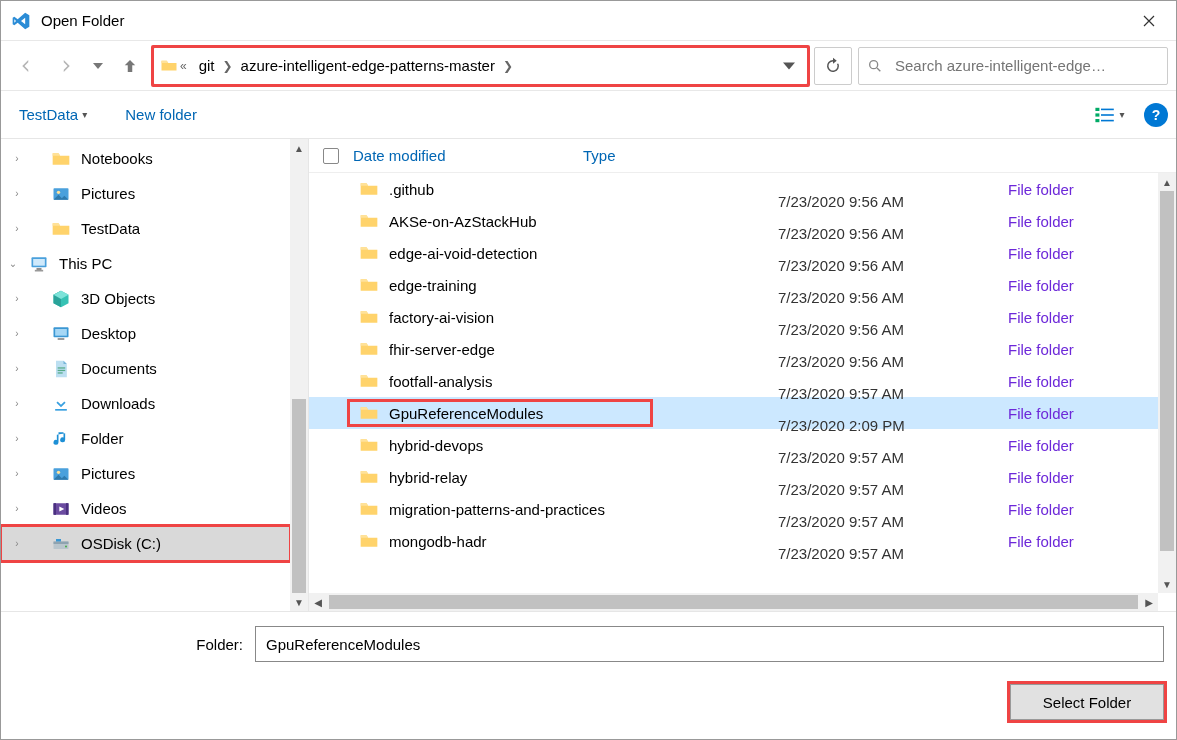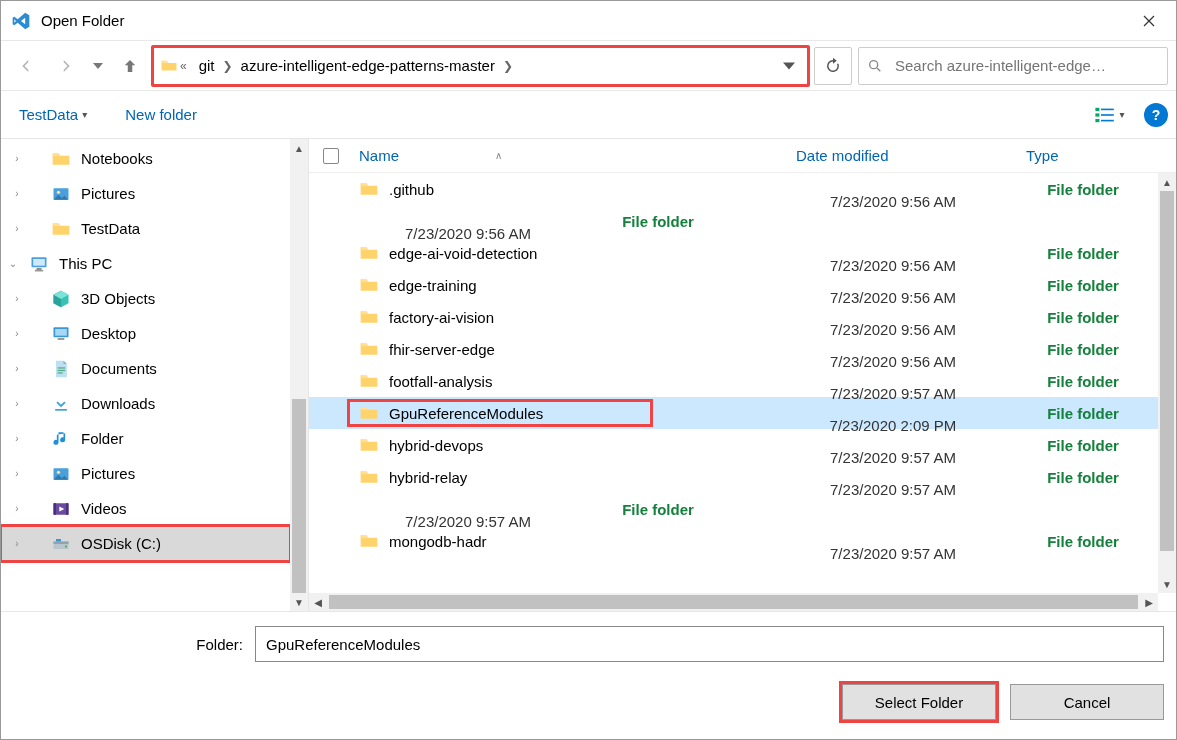--- a/index.html
+++ b/index.html
@@ -106,28 +106,28 @@
   .expico{position:absolute;left:10px;font-size:10px;color:#888;width:12px;text-align:center;}
   .tnode.root .expico{left:6px;}
   
   .listwrap{flex:1;display:flex;flex-direction:column;}
   .listhdr{height:34px;display:flex;align-items:center;border-bottom:1px solid #eee;color:#0066b4;font-size:15px;}
   .col-chk{width:44px;display:flex;justify-content:center;}
   .col-name{flex:1;padding-left:6px;display:flex;align-items:center;gap:6px;}
   .col-date{width:230px;}
   .col-type{width:150px;}
   .sort-ind{font-size:10px;color:#888;margin-left:90px;}
-  .listbody{flex:1;overflow:hidden;position:relative;text-align:center;}
+  .listbody{flex:1;overflow:hidden;position:relative;}
   .listrows{position:absolute;inset:0 18px 18px 0;overflow:hidden;}
   .row{height:32px;display:flex;align-items:center;}
   .row.sel{background:#cce8ff;}
   .row .col-chk{width:44px;}
   .row .col-name{flex:1;display:flex;align-items:center;gap:10px;padding-left:6px;position:relative;}
   .row .col-date{width:230px;color:#333;margin-top:24px;}
-  .row .col-type{width:150px;color:#15803d;font-weight:bold;}
+  .row .col-type{width:150px;color:#6d28d9;}
   .row .hl{position:absolute;left:-6px;top:-4px;bottom:-4px;width:306px;border:3px solid #ef4444;pointer-events:none;}
   .list-scrollv{position:absolute;top:0;right:0;bottom:18px;width:18px;background:#f1f1f1;}
   .list-scrollv .thumb{position:absolute;left:2px;right:2px;top:18px;height:360px;background:#c1c1c1;}
   .list-scrollv .upbtn,.list-scrollv .dnbtn{height:18px;display:flex;align-items:center;justify-content:center;font-size:10px;color:#555;}
   .list-scrollv .dnbtn{position:absolute;bottom:0;left:0;right:0;}
   .list-scrollh{position:absolute;left:0;right:18px;bottom:0;height:18px;background:#f1f1f1;display:flex;}
   .list-scrollh .lbtn,.list-scrollh .rbtn{width:18px;display:flex;align-items:center;justify-content:center;font-size:10px;color:#555;}
   .list-scrollh .thumb{flex:1;margin:2px;background:#c1c1c1;}
   
   .footer{height:128px;border-top:1px solid #e6e6e6;padding:14px 12px 4px;}
@@ -389,24 +389,20 @@
       <div class="thumb"></div>
       <div class="dnbtn">▼</div>
     </div>
   </div>
 
   <div class="listwrap">
     <div class="listhdr">
       <div class="col-chk">
           <div class="hdr-chk"></div>
         </div>
-      <div class="col-name">
-        <span>Name</span>
-        <span class="sort-ind">∧</span>
-      </div>
       <div class="col-date"><span>Date modified</span></div>
       <div class="col-type"><span>Type</span></div>
     </div>
     <div class="listbody">
       <div class="listrows" id="listrows">
           <div class="row">
             <div class="col-chk"></div>
             <div class="col-name">
               <span>
                 <svg viewBox="0 0 24 24" width="20" height="20">
@@ -414,20 +410,29 @@
                   <path fill="#ffe29a" d="M2 5h7l2 3H2z"></path>
                 </svg>
               </span>
               <span>.github</span>
             </div>
             <div class="col-date">7/23/2020 9:56 AM</div>
             <div class="col-type">File folder</div>
           </div>
           <div class="row">
             <div class="col-chk"></div>
+            <div class="col-name">
+              <span>
+                <svg viewBox="0 0 24 24" width="20" height="20">
+                  <path fill="#ffd36b" d="M2 5h7l2 3h11v11H2z"></path>
+                  <path fill="#ffe29a" d="M2 5h7l2 3H2z"></path>
+                </svg>
+              </span>
+              <span>AKSe-on-AzStackHub</span>
+            </div>
             <div class="col-date">7/23/2020 9:56 AM</div>
             <div class="col-type">File folder</div>
           </div>
           <div class="row">
             <div class="col-chk"></div>
             <div class="col-name">
               <span>
                 <svg viewBox="0 0 24 24" width="20" height="20">
                   <path fill="#ffd36b" d="M2 5h7l2 3h11v11H2z"></path>
                   <path fill="#ffe29a" d="M2 5h7l2 3H2z"></path>
@@ -532,20 +537,29 @@
                   <path fill="#ffe29a" d="M2 5h7l2 3H2z"></path>
                 </svg>
               </span>
               <span>hybrid-relay</span>
             </div>
             <div class="col-date">7/23/2020 9:57 AM</div>
             <div class="col-type">File folder</div>
           </div>
           <div class="row">
             <div class="col-chk"></div>
+            <div class="col-name">
+              <span>
+                <svg viewBox="0 0 24 24" width="20" height="20">
+                  <path fill="#ffd36b" d="M2 5h7l2 3h11v11H2z"></path>
+                  <path fill="#ffe29a" d="M2 5h7l2 3H2z"></path>
+                </svg>
+              </span>
+              <span>migration-patterns-and-practices</span>
+            </div>
             <div class="col-date">7/23/2020 9:57 AM</div>
             <div class="col-type">File folder</div>
           </div>
           <div class="row">
             <div class="col-chk"></div>
             <div class="col-name">
               <span>
                 <svg viewBox="0 0 24 24" width="20" height="20">
                   <path fill="#ffd36b" d="M2 5h7l2 3h11v11H2z"></path>
                   <path fill="#ffe29a" d="M2 5h7l2 3H2z"></path>
@@ -574,17 +588,14 @@
 <div class="footer">
   <div class="folder-row">
     <label>Folder:</label>
     <input class="folder-input" type="text" value="GpuReferenceModules" style="">
   </div>
   <div class="btn-row">
     <div class="btn primary">
       <div class="hl"></div>
       <span>Select Folder</span>
     </div>
-    <div class="btn">
-      <span>Cancel</span>
-    </div>
   </div>
 </div>
 
 </body></html>

